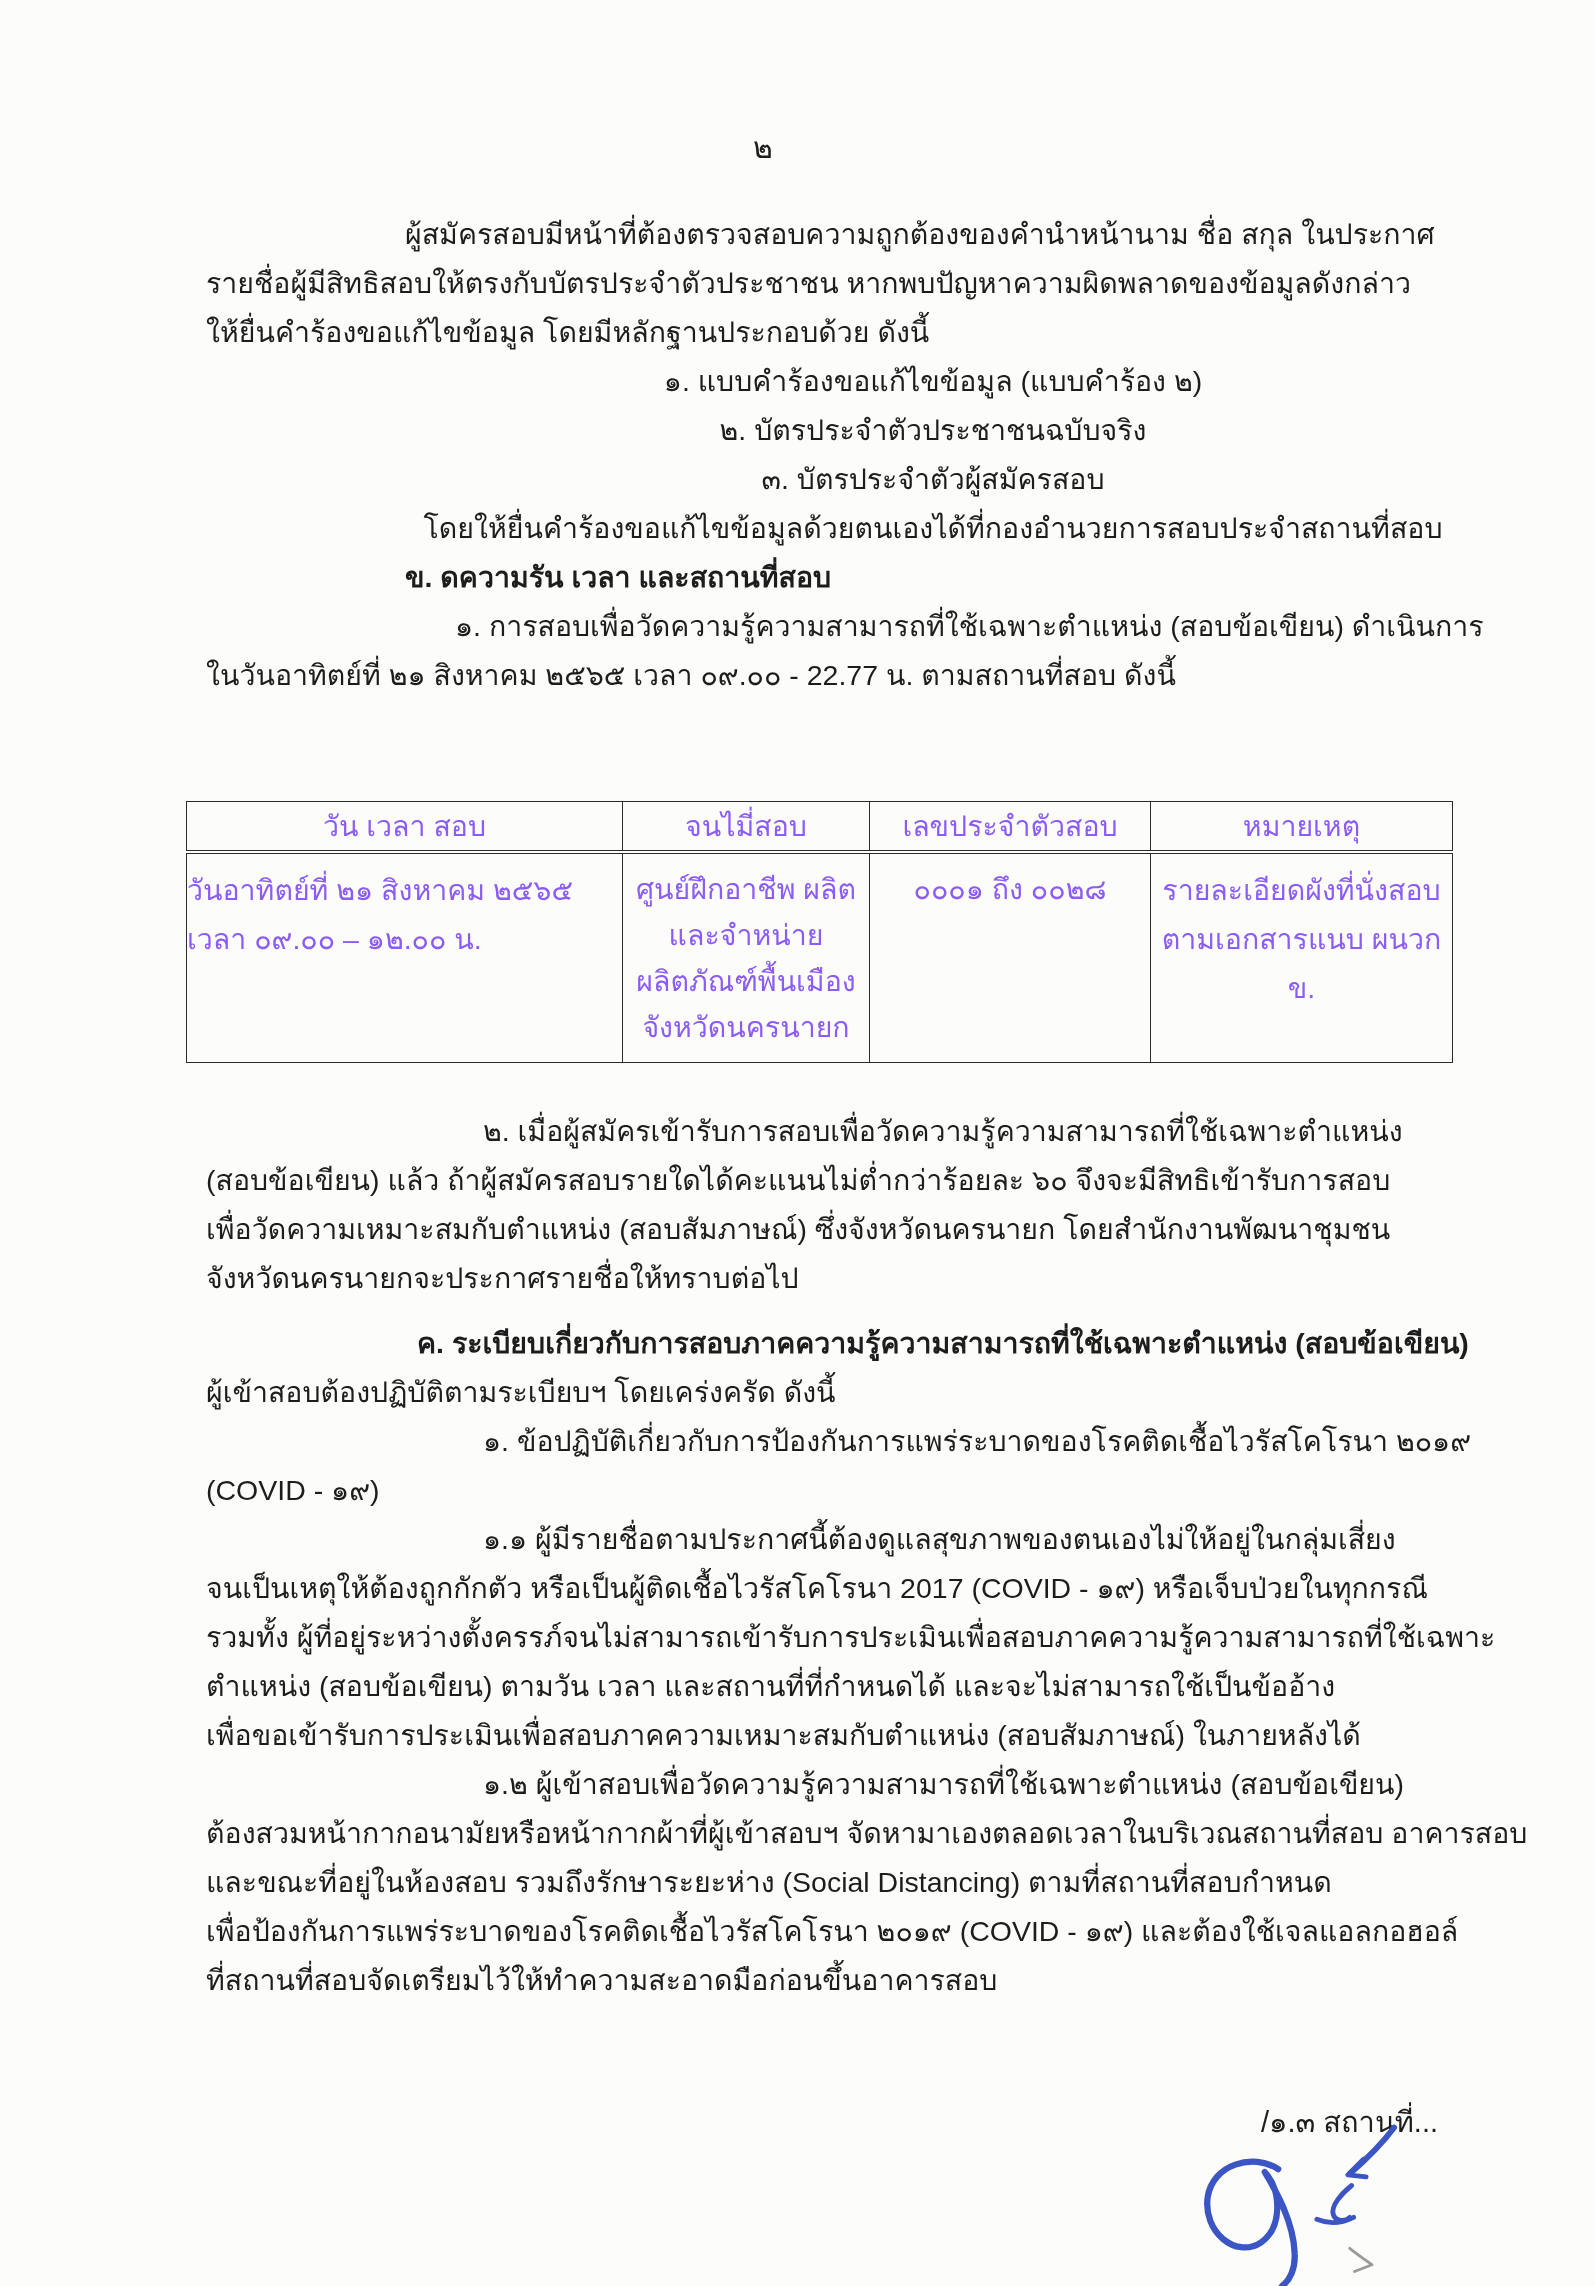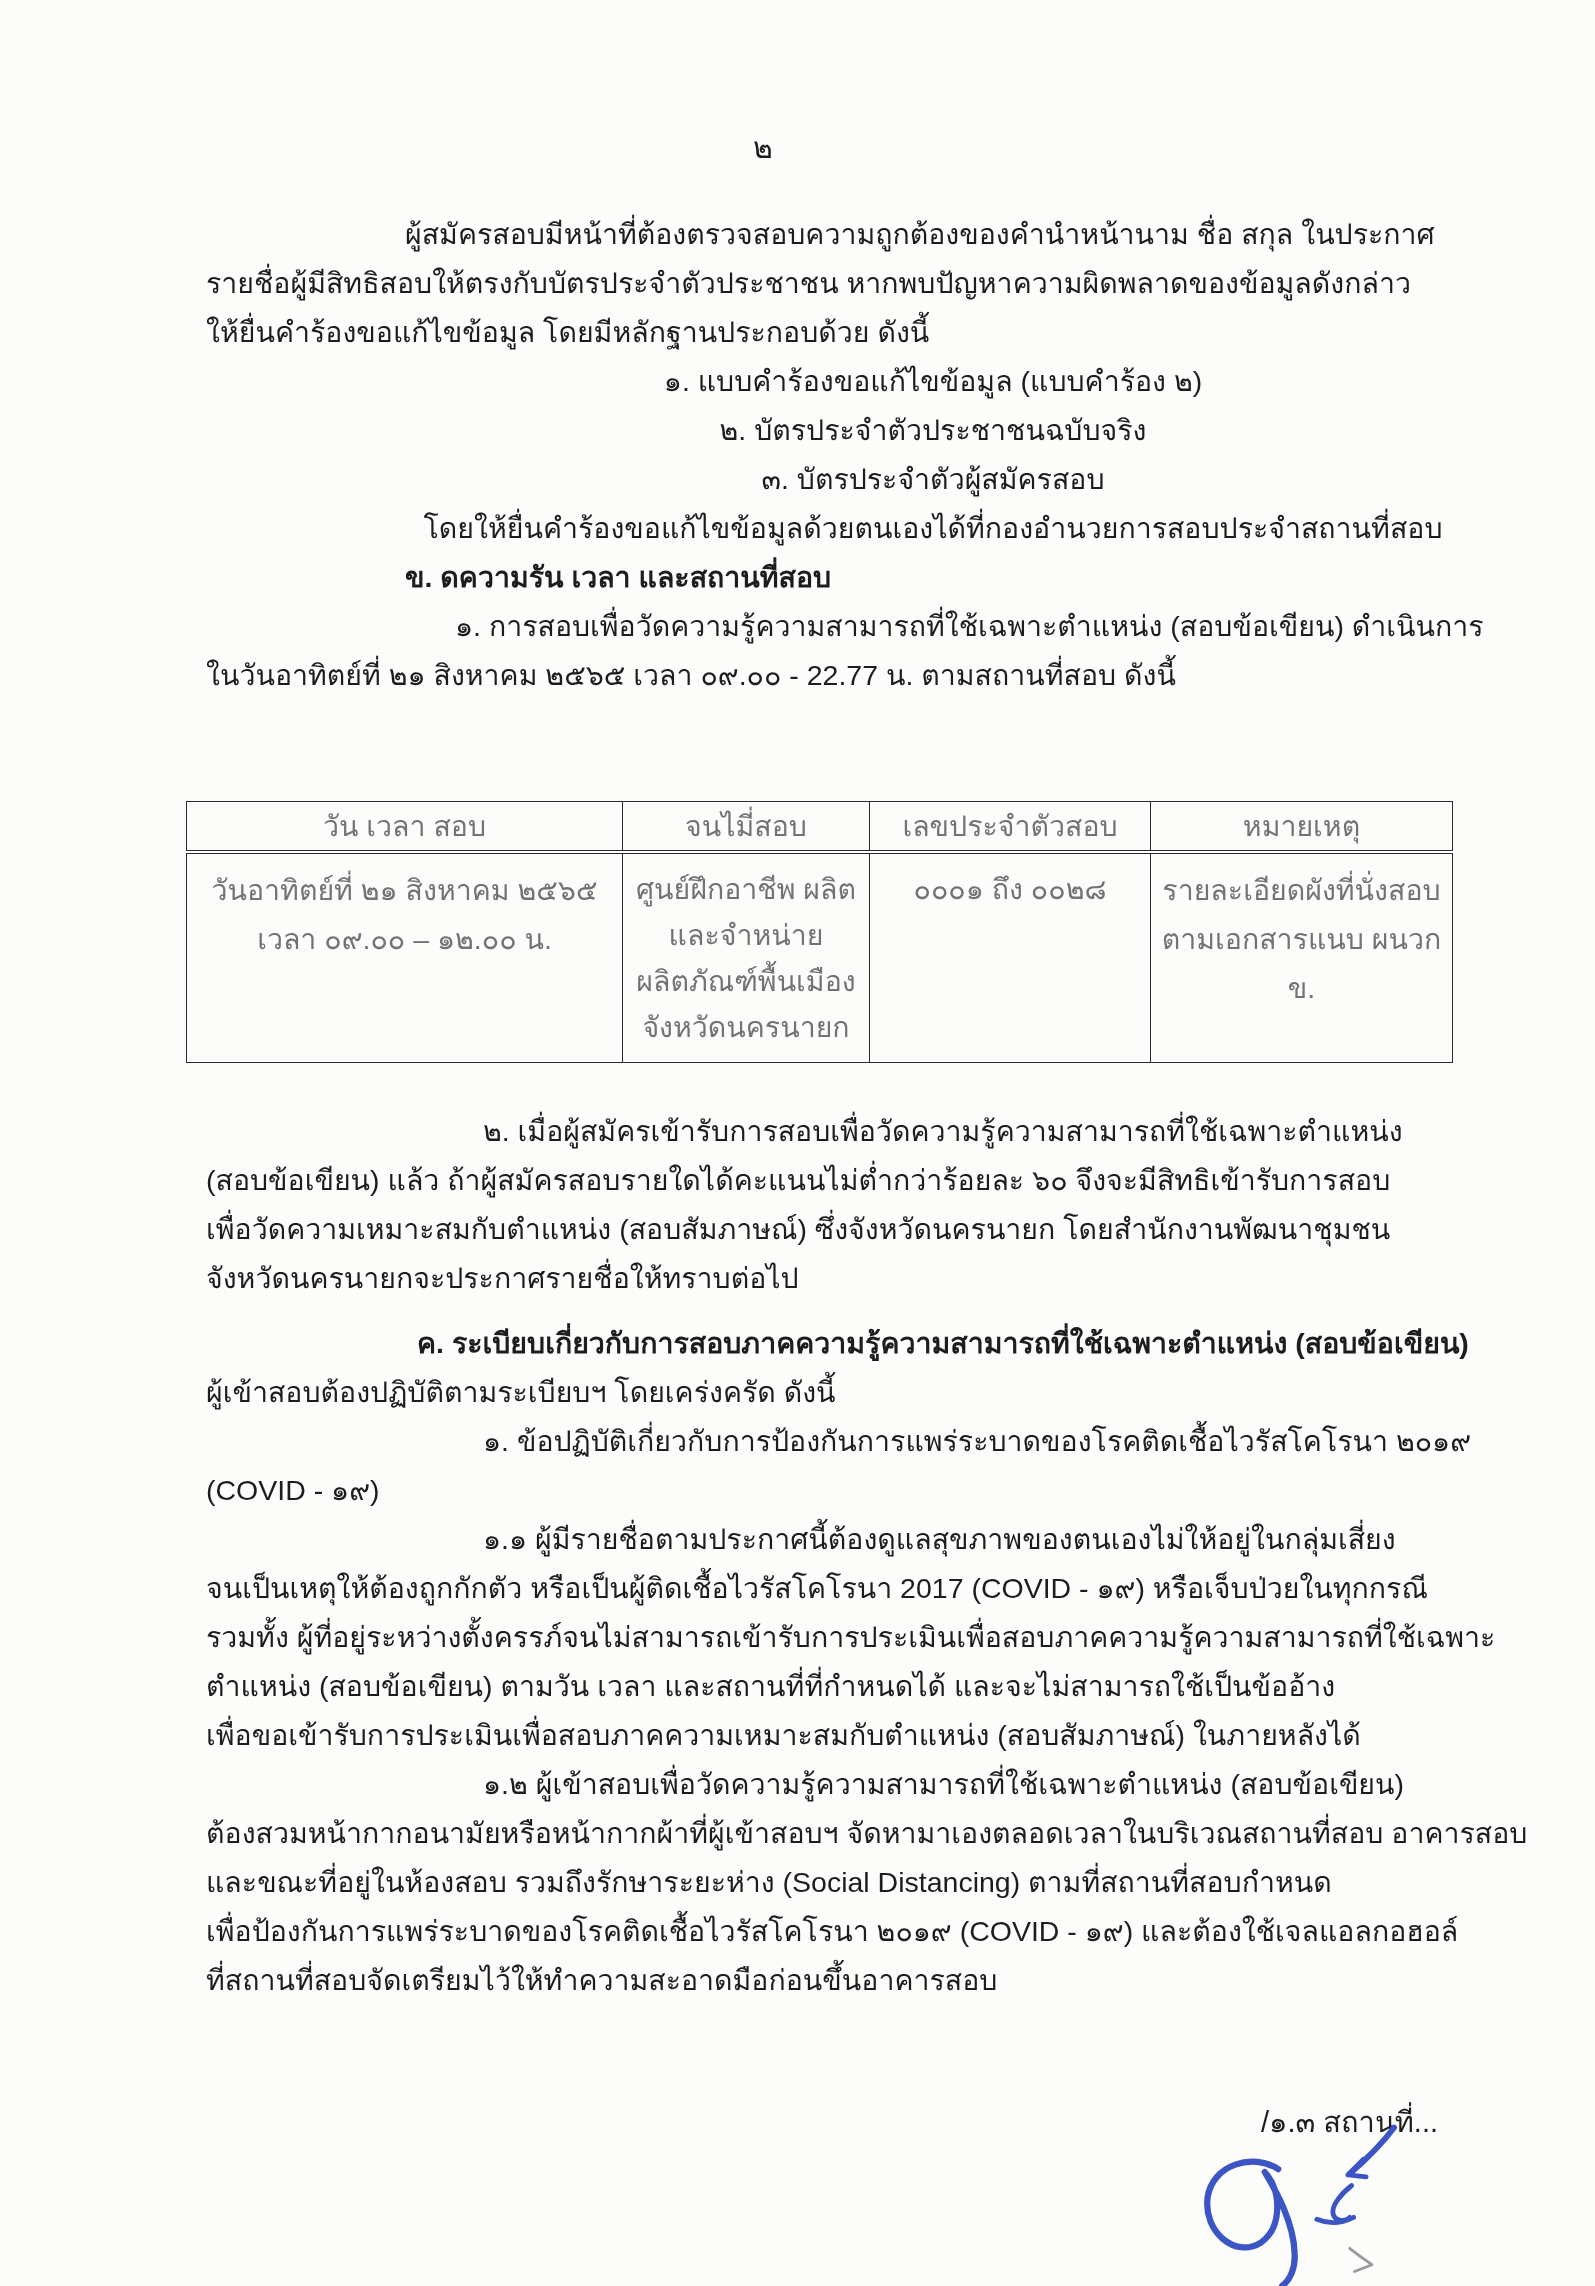--- a/index.html
+++ b/index.html
@@ -40,28 +40,27 @@
   .indent-3 { padding-left: 249px; }
   .indent-4 { padding-left: 277px; }
 
   table.exam {
     position: absolute;
     left: 186px; top: 801px;
     width: 1267px;
     border-collapse: collapse;
     table-layout: fixed;
     font-size: 28.5px;
-    color: #737373;
+    color: #8b5cf6;
     background: transparent;
   }
   table.exam th, table.exam td {
     border: 1.9px solid #2b2b2b;
     padding: 0;
     font-weight: normal;
-    text-align: center;
   }
   table.exam th {
     height: 48px;
     text-align: center;
     border-bottom: 4.8px double #2b2b2b;
   }
   table.exam td {
     height: 196px;
     vertical-align: top;
     padding-top: 11.6px;

